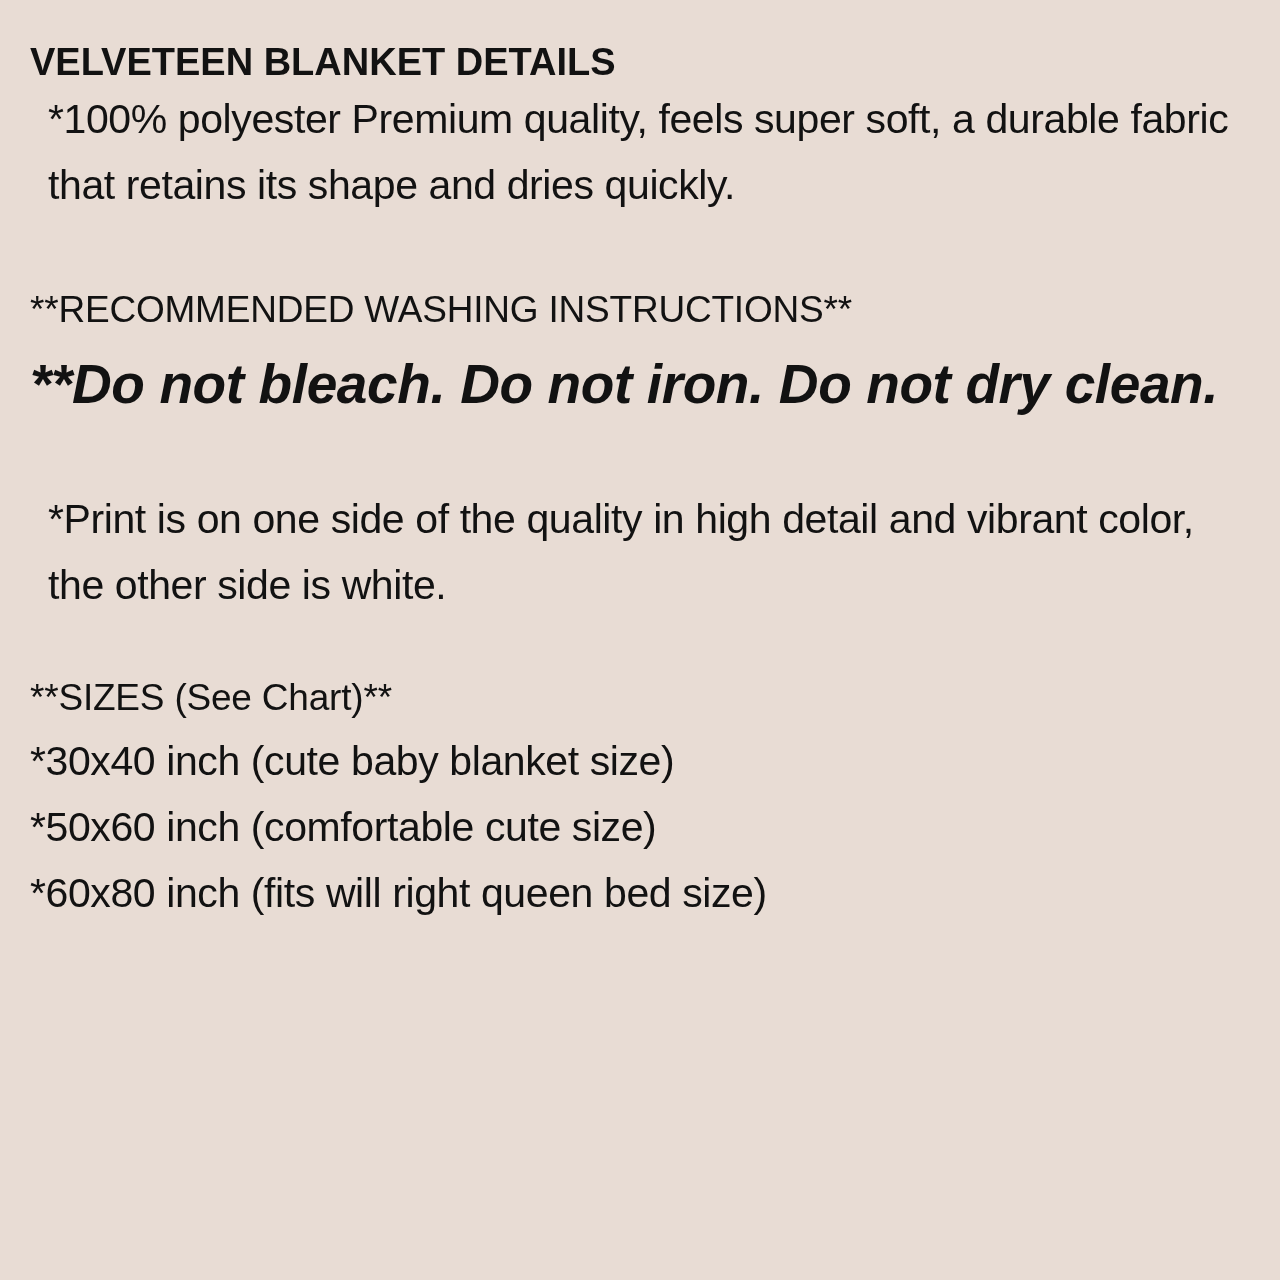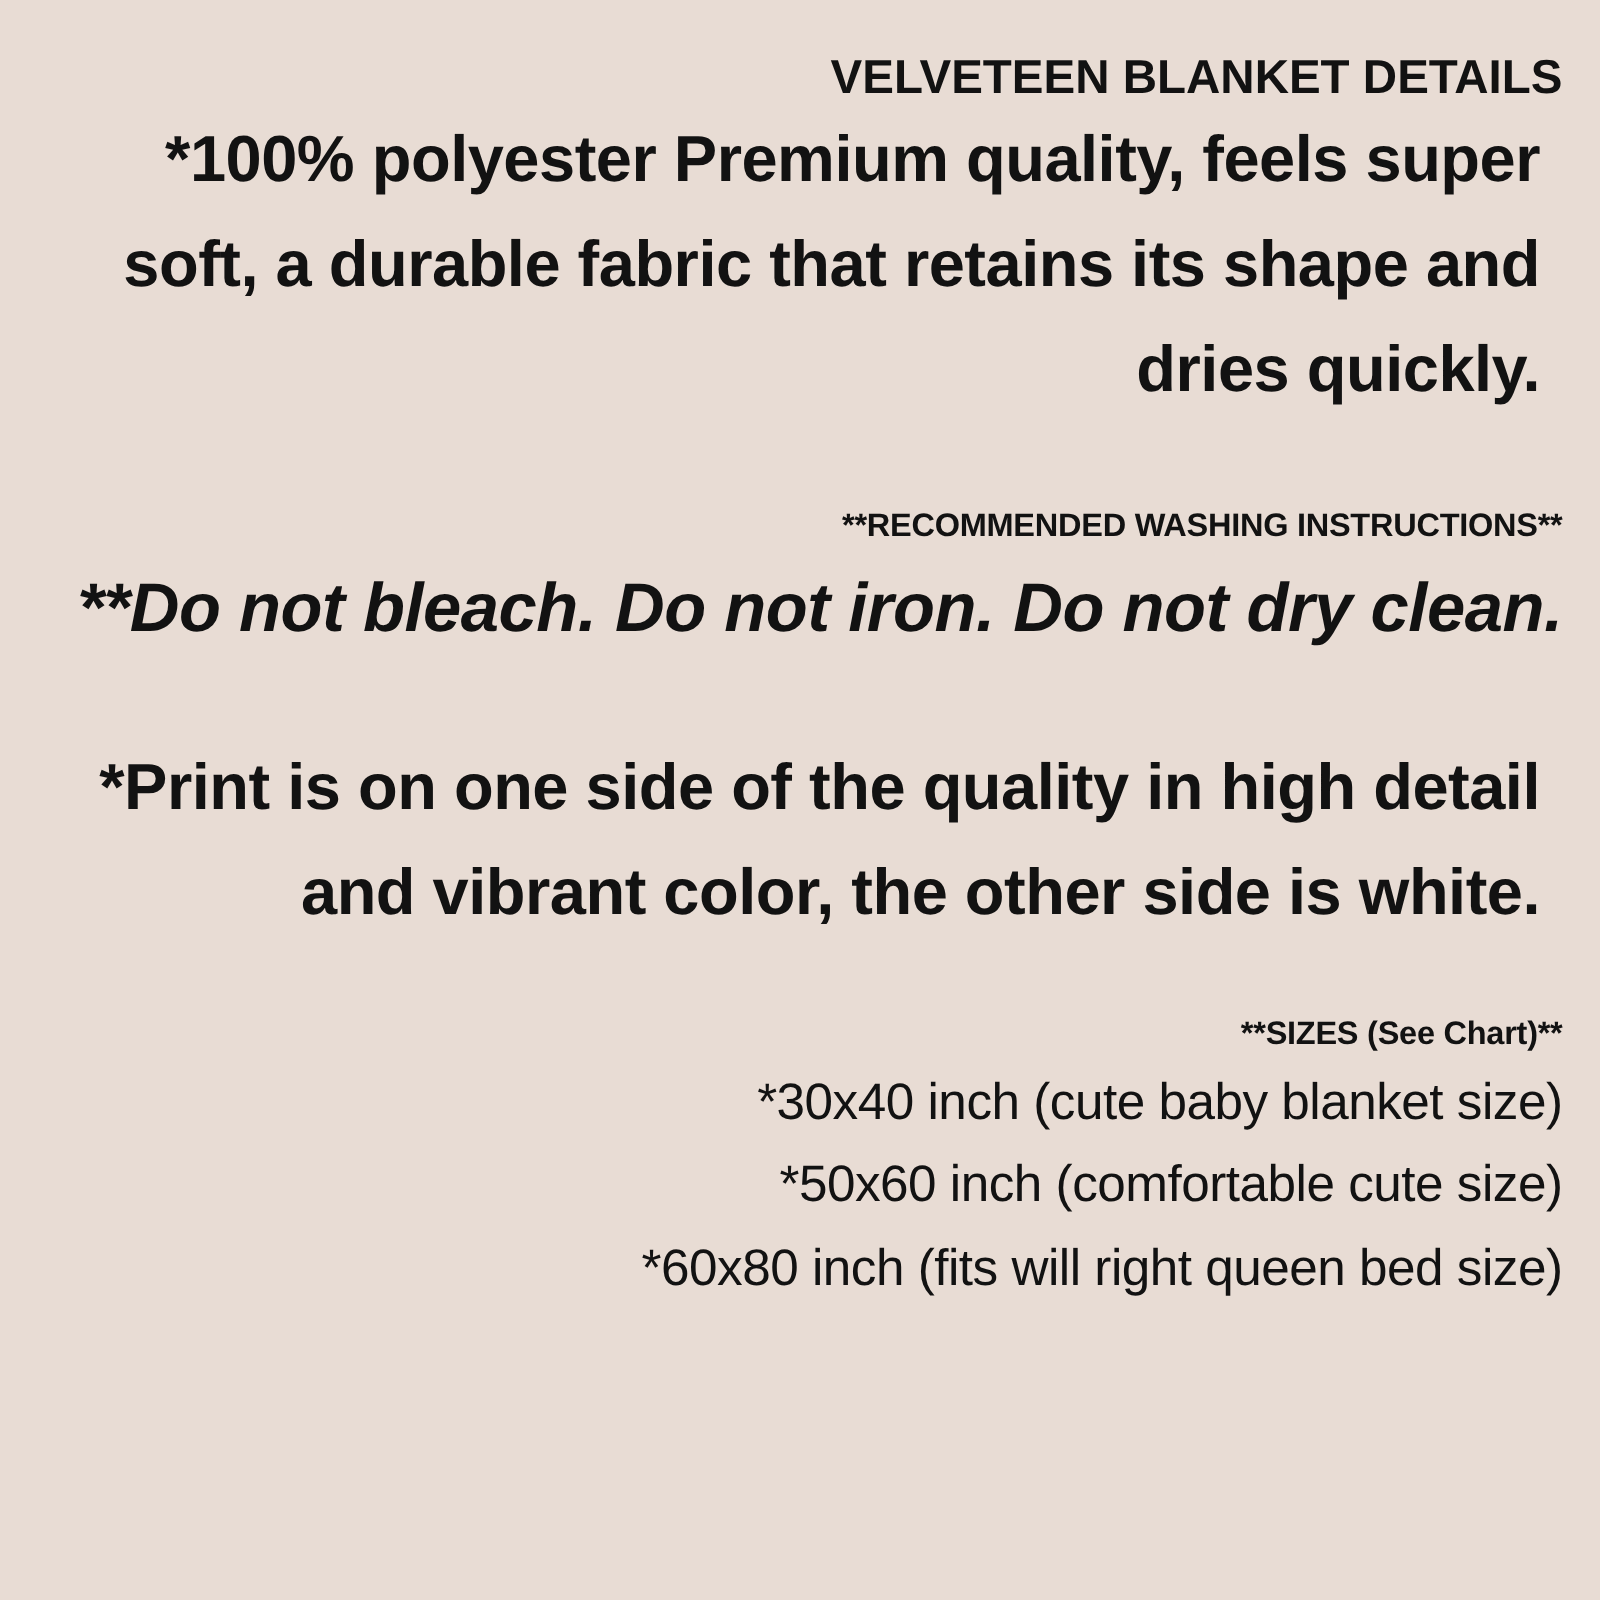--- a/index.html
+++ b/index.html
@@ -18,48 +18,48 @@
     width: 1280px;
     height: 1280px;
     box-sizing: border-box;
     padding: 40px 30px 20px 30px;
     display: flex;
     flex-direction: column;
     align-items: center;
   }
   .block {
     width: 100%;
-    text-align: right;
+    text-align: left;
   }
   .heading {
     font-weight: bold;
     font-size: 38px;
     line-height: 1.2;
     letter-spacing: 0px;
   }
   .body-text {
-    font-size: 52px;
+    font-size: 41px;
     line-height: 1.62;
-    font-weight: 700;
+    font-weight: 400;
     letter-spacing: -0.4px;
     padding: 0 18px;
   }
   .italic-line {
     font-size: 55px;
     font-style: italic;
     font-weight: 600;
     line-height: 1.6;
     letter-spacing: -0.4px;
   }
   .spacer-lg { height: 62px; }
   .spacer-md { height: 58px; }
   .spacer-sm { height: 50px; }
   .heading-2 {
-    font-weight: bold;
-    font-size: 26px;
+    font-weight: normal;
+    font-size: 37px;
     line-height: 1.6;
     letter-spacing: -0.2px;
   }
   .size-line {
     font-size: 41px;
     line-height: 1.62;
     letter-spacing: -0.4px;
   }
 </style>
 </head>

